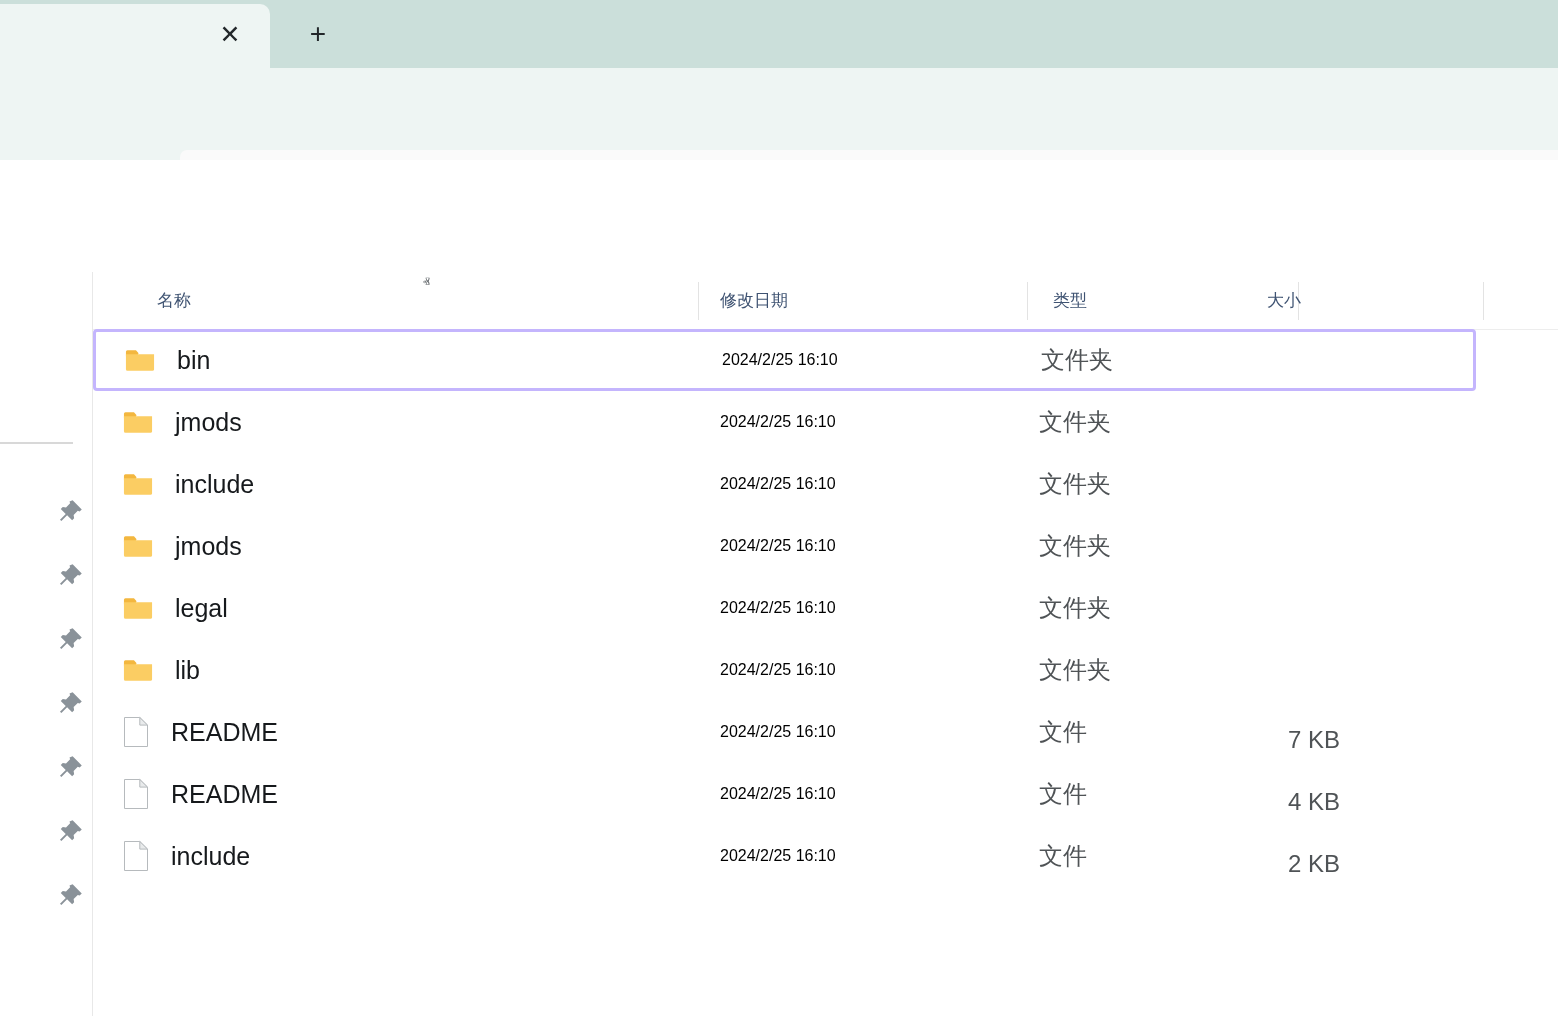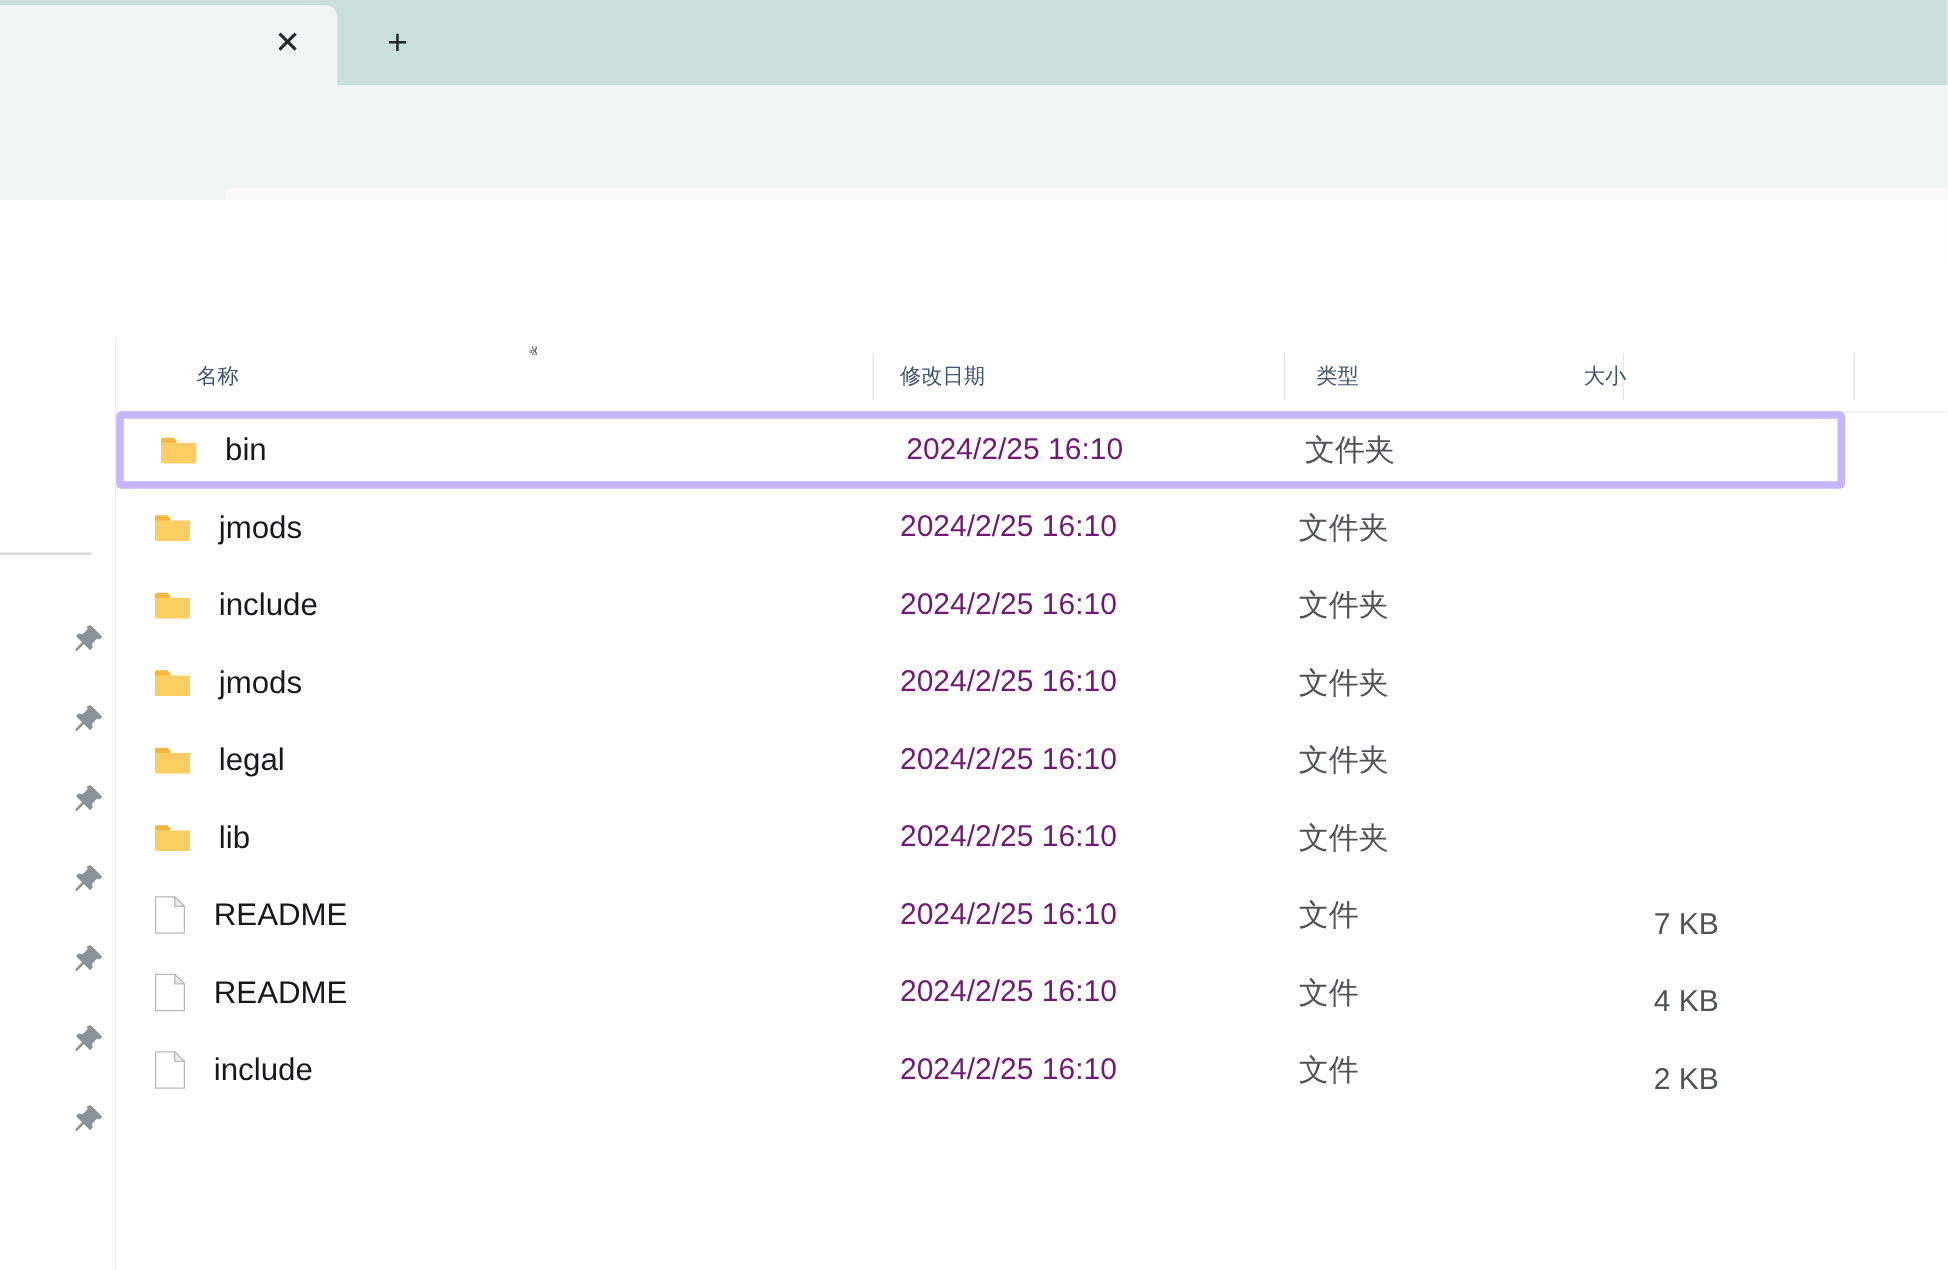--- a/index.html
+++ b/index.html
@@ -146,41 +146,41 @@
 
   
   .rows { position: absolute; left: 0; top: 57px; width: 1465px; }
   .row {
     position: relative;
     height: 62px;
     display: flex; align-items: center;
     box-sizing: border-box;
   }
   .row.selected {
-    border: 6px solid #c4b5fd;
+    border: 3px solid #c4b5fd;
     border-radius: 4px;
     background: #ffffff;
     width: 1383px;
   }
   .cell-name {
     position: absolute; left: 30px;
     display: flex; align-items: center; gap: 22px;
     font-size: 25px; color: #16191c;
   }
   .cell-date {
     position: absolute; left: 627px;
-    font-size: 24px; color: #701a75;
+    font-size: 16px; color: #000000;
   }
   .cell-type {
     position: absolute; left: 946px;
     font-size: 24px; color: #4f5356;
   }
   .cell-size {
-    position: absolute; left: 1161px; width: 190px;
-    text-align: center;
+    position: absolute; left: 1195px; width: 190px;
+    text-align: left;
     font-size: 24px; color: #4f5356; margin-top: 16px;
   }
   .row.selected .cell-name { left: 29px; }
   .row.selected .cell-date { left: 626px; }
   .row.selected .cell-type { left: 945px; }
 
   .folder-ico { width: 30px; height: 25px; display: block; }
   .file-ico { width: 26px; height: 32px; display: block; }
 </style>
 </head>

